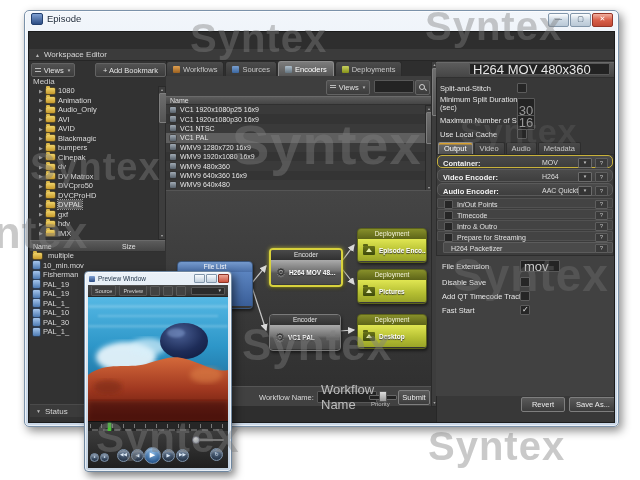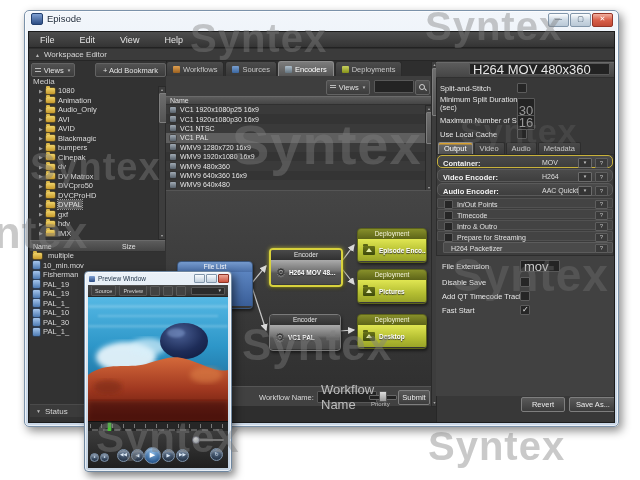--- a/index.html
+++ b/index.html
@@ -198,26 +198,20 @@
     <span class="app-ico"></span>
     <span class="title-txt">Episode</span>
     <span class="winbtns">
       <span class="wbtn">—</span>
       <span class="wbtn">▢</span>
       <span class="wbtn close">✕</span>
     </span>
   </div>
   <div class="app">
 
-    <div class="menubar">
-        <span class="menu-item">File</span>
-        <span class="menu-item">Edit</span>
-        <span class="menu-item">View</span>
-        <span class="menu-item">Help</span>
-      </div>
 
     <div class="wsbar">
       <span class="tri2">▲</span>
       <span class="wslab">Workspace Editor</span>
     </div>
 
     <div class="lpanel"></div>
     <div class="sbtn" style="left:2px;top:31px;width:42px;height:12px;">
       <span class="lines-icon"></span>
       <span>Views</span>

